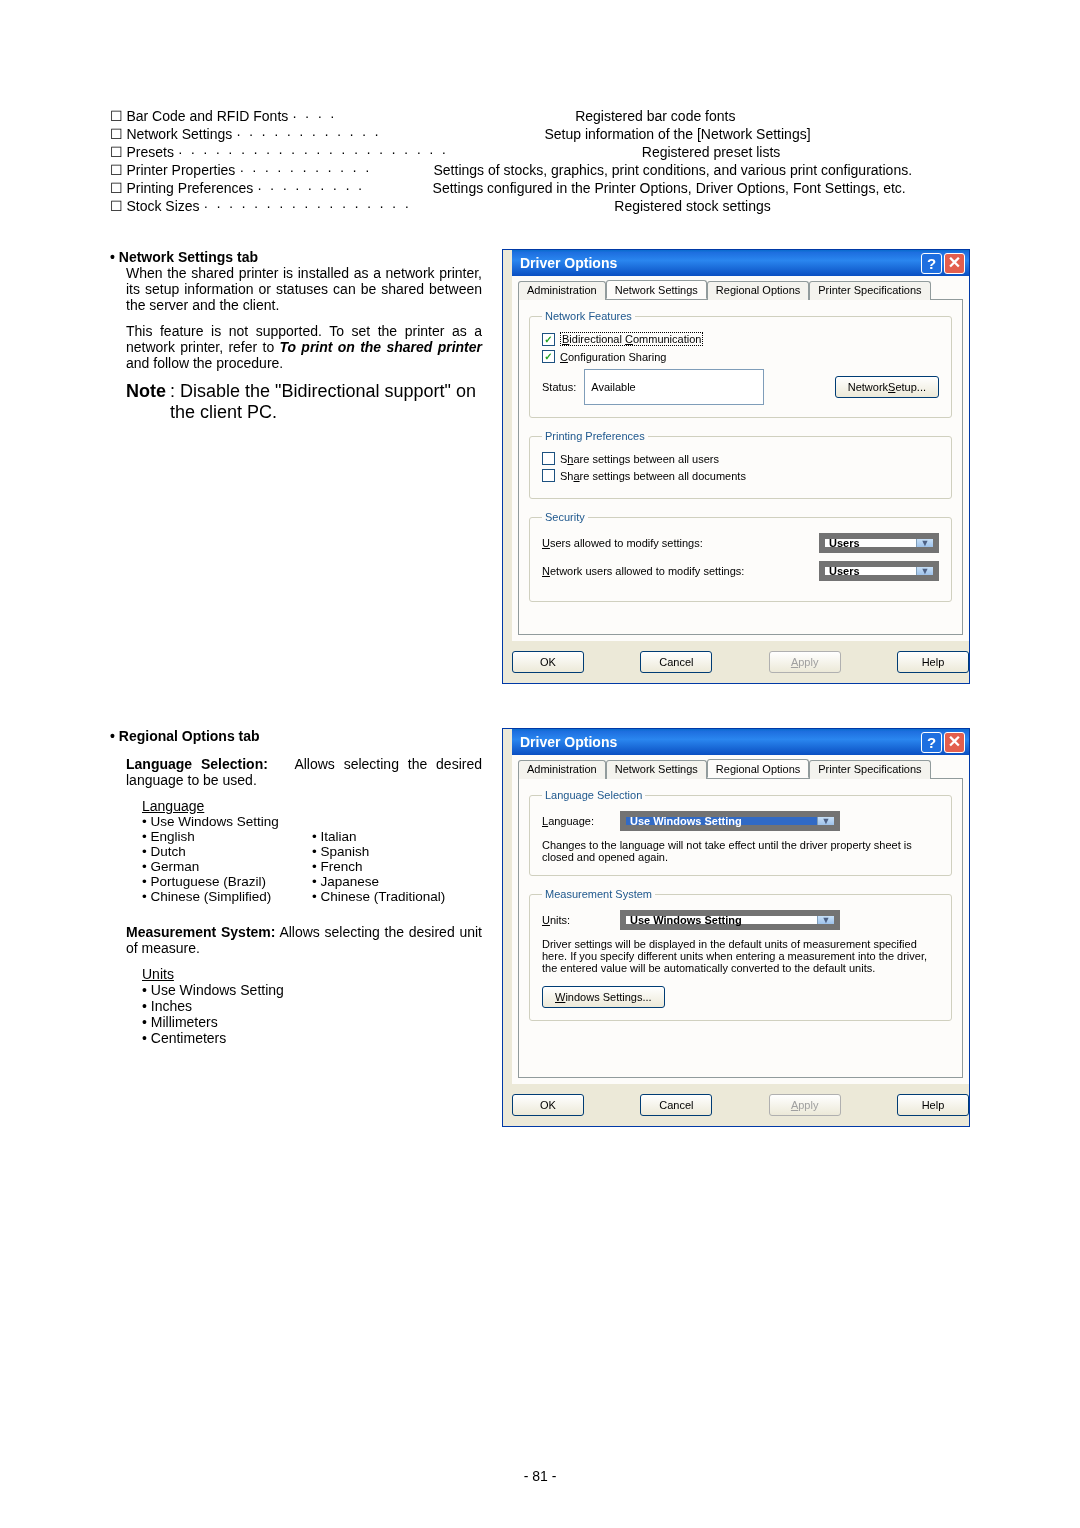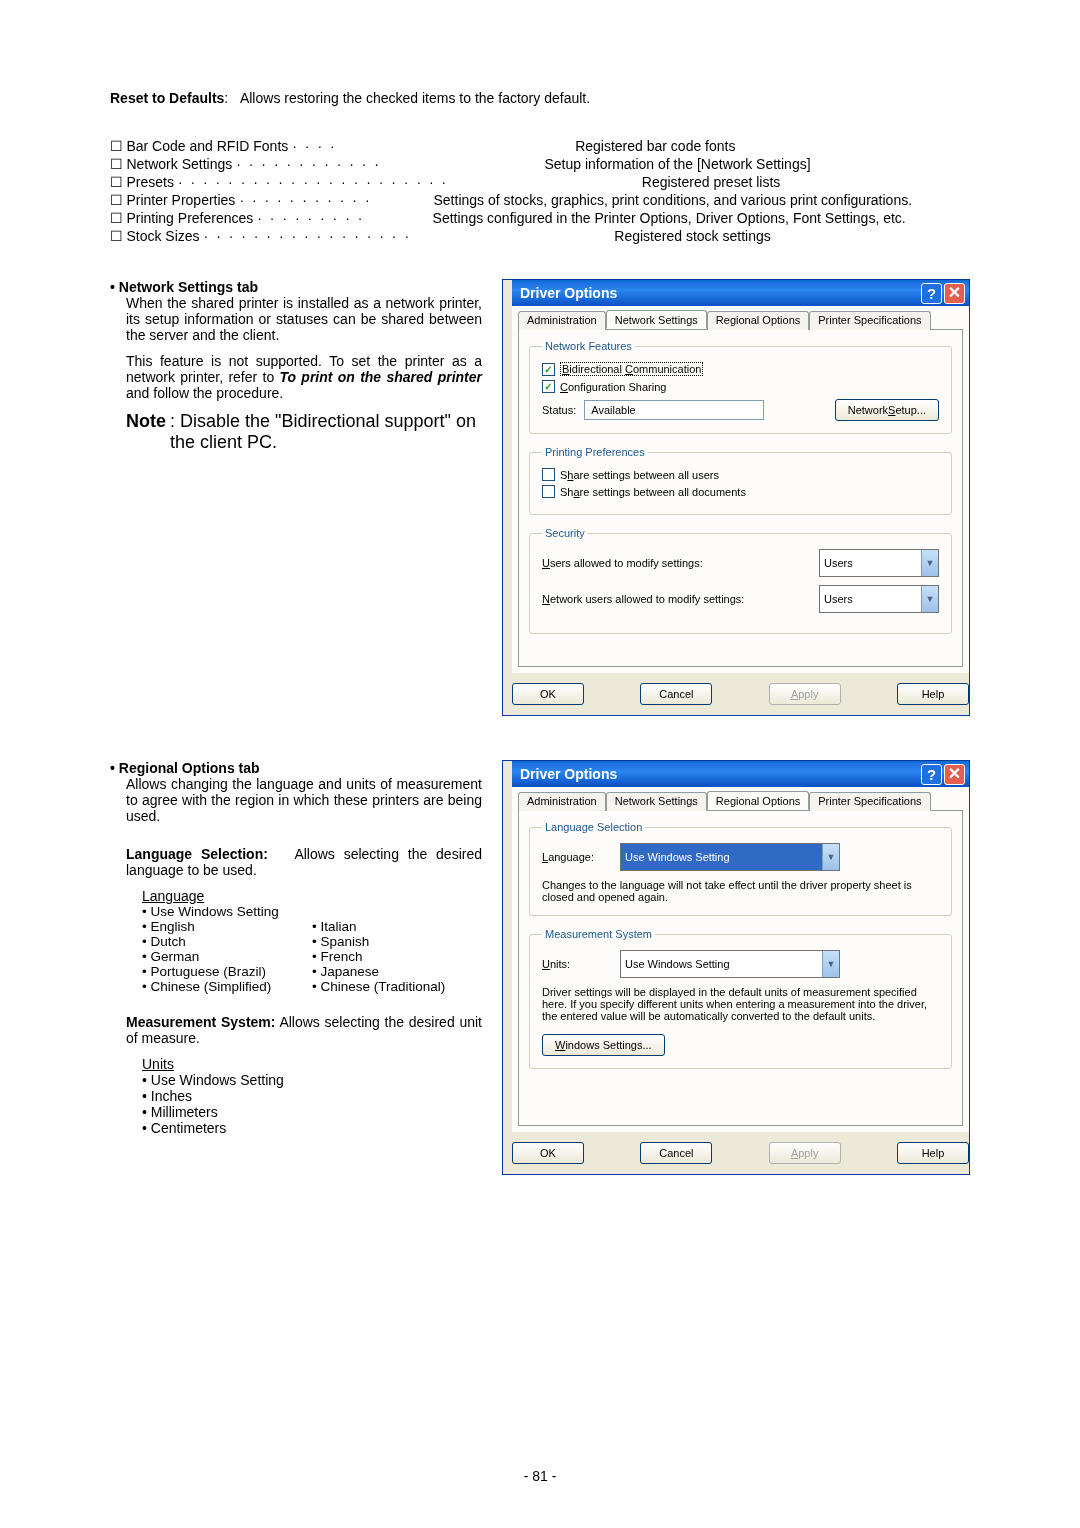--- a/index.html
+++ b/index.html
@@ -122,46 +122,47 @@
     border: 1px dotted #000;
     padding: 0 1px;
   }
   .xp-ul { text-decoration: underline; }
   .xp-status-row { display: flex; align-items: center; gap: 8px; margin-top: 6px; }
   .xp-status-box {
     border: 1px solid #7f9db9;
     background: #fff;
     padding: 2px 6px;
     width: 180px;
-    height: 20px;
+    height: 36px;
     display: inline-flex;
     align-items: center;
   }
   .xp-btn {
     border: 1px solid #003c74;
     border-radius: 3px;
     background: linear-gradient(#fff, #ece9d8);
     padding: 2px 12px;
     height: 22px;
     font-family: Tahoma, sans-serif;
     font-size: 11px;
     display: inline-flex;
     align-items: center;
     justify-content: center;
     min-width: 72px;
   }
   .xp-btn.disabled { color: #a0a0a0; border-color: #b0b0b0; }
   .xp-select {
-    border: 1px solid #737373;
+    border: 6px solid #737373;
     background: #fff;
-    height: 28px;
+    height: 20px;
     display: inline-flex;
     align-items: center;
     padding-left: 4px;
     position: relative;
+    font-weight: bold;
   }
   .xp-select-arrow {
     position: absolute; right: 0; top: 0; bottom: 0;
     width: 17px;
     background: linear-gradient(#c7e0f8, #9ec2eb);
     border-left: 1px solid #7f9db9;
     display: flex; align-items: center; justify-content: center;
     color: #4d6185;
     font-size: 9px;
   }
@@ -184,23 +185,20 @@
     bottom: 44px;
     left: 0; right: 0;
     text-align: center;
     font-size: 14px;
   }
 </style>
 </head>
 <body>
 
 <div>
-  <p class="body-text">
-    <b><span>Reset to Defaults</span></b><span>:</span>&nbsp;&nbsp;&nbsp;<span>Allows restoring the checked items to the factory default.</span>
-  </p>
   <div style="height:18px"></div>
   <div>
     <div class="defn-row">
       <span class="defn-term">☐ Bar Code and RFID Fonts</span>
       <span class="defn-dots">· · · ·</span>
       <span class="defn-desc">Registered bar code fonts</span>
     </div>
     <div class="defn-row">
       <span class="defn-term">☐ Network Settings</span>
       <span class="defn-dots">· · · · · · · · · · · ·</span>
@@ -320,21 +318,20 @@
           <span class="xp-btn">Help</span>
         </div>
       </div>
     </div>
   </div>
 </div>
 
 <div class="two-col" style="margin-top:18px">
   <div class="left-col">
     <div class="bullet-heading">• Regional Options tab</div>
-    <p style="padding-left:16px">Allows changing the language and units of measurement to agree with the region in which these printers are being used.</p>
     <div style="height:12px"></div>
     <p style="padding-left:16px">
       <b><span>Language Selection:</span></b>&nbsp;&nbsp;&nbsp;<span>Allows selecting the desired language to be used.</span>
     </p>
     <div style="padding-left:32px">
       <span class="underline">Language</span>
       <div class="lang-grid">
         <div>• Use Windows Setting</div>
         <div></div>
         <div>• English</div>

